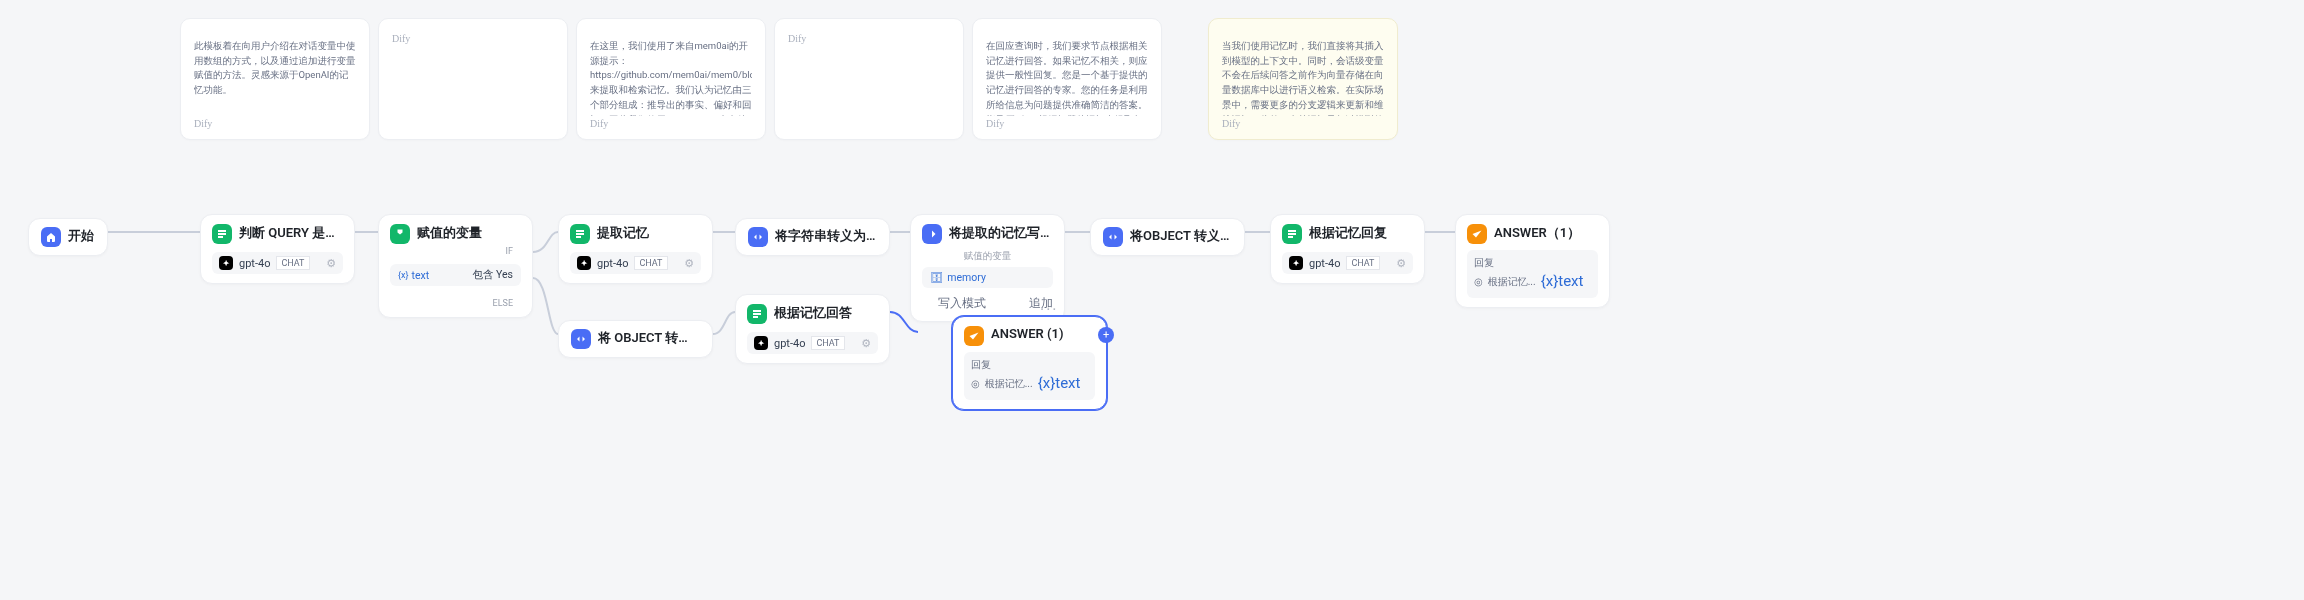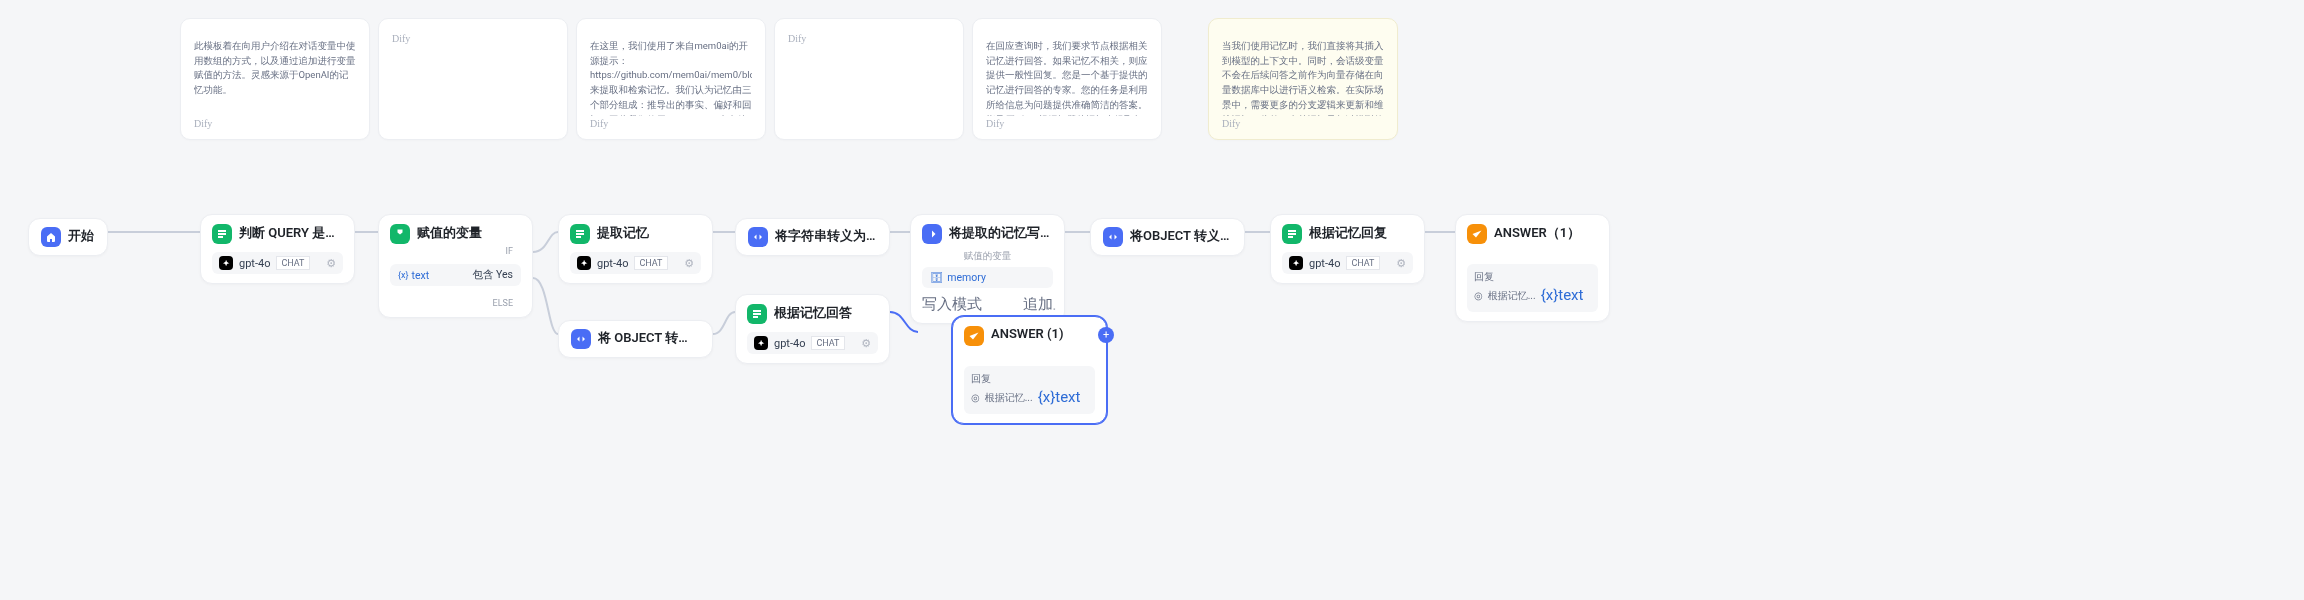--- a/index.html
+++ b/index.html
@@ -77,25 +77,25 @@
     display:flex; justify-content: space-between; align-items:center;
   }
   .branch-label { font-size:9px; color:#9aa0ad; text-align:right; padding: 2px 8px 0 0; }
 
   .var-panel { padding: 9px 11px; width: 155px; }
   .var-label { font-size:9.5px; color:#9aa0ad; margin-top:6px;text-align:center; }
   .var-chip {
     background:#f5f6f8; border-radius:6px; padding:4px 8px; margin-top:4px;
     font-size:10.5px; color:#2e6cd6; display:flex; align-items:center; gap:4px;
   }
-  .var-mode { display:flex; justify-content:space-between; margin-top:7px; font-size:15px; color:#676f83;}
+  .var-mode { display:flex; justify-content:space-between; margin-top:7px; font-size:12px; color:#676f83;margin-left:16px;}
 
   .answer-panel { padding: 9px 11px; width: 155px; }
   .answer-body {
-    background:#f5f6f8; border-radius:6px; padding:5px 7px; margin-top:20px;
+    background:#f5f6f8; border-radius:6px; padding:5px 7px; margin-top:6px;
     font-size:10px; color:#676f83; line-height:1.5;
   }
   .answer-body .bindrow { display:flex; align-items:center; gap:5px; }
   .answer-body .tag { color:#2e6cd6; font-size:15px; }
 
   .plus-btn { position:absolute; width:16px; height:16px; border-radius:50%; background:#4a6df5; color:#fff; font-size:11px; line-height:16px; text-align:center; }
 
   .dots { position:absolute; color:#b0b5c0; font-size:16px; letter-spacing:2px; }
 
   

